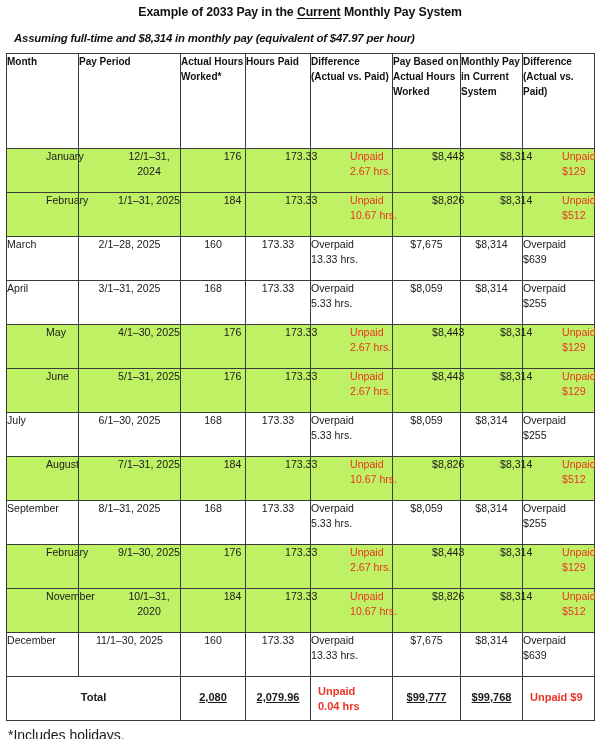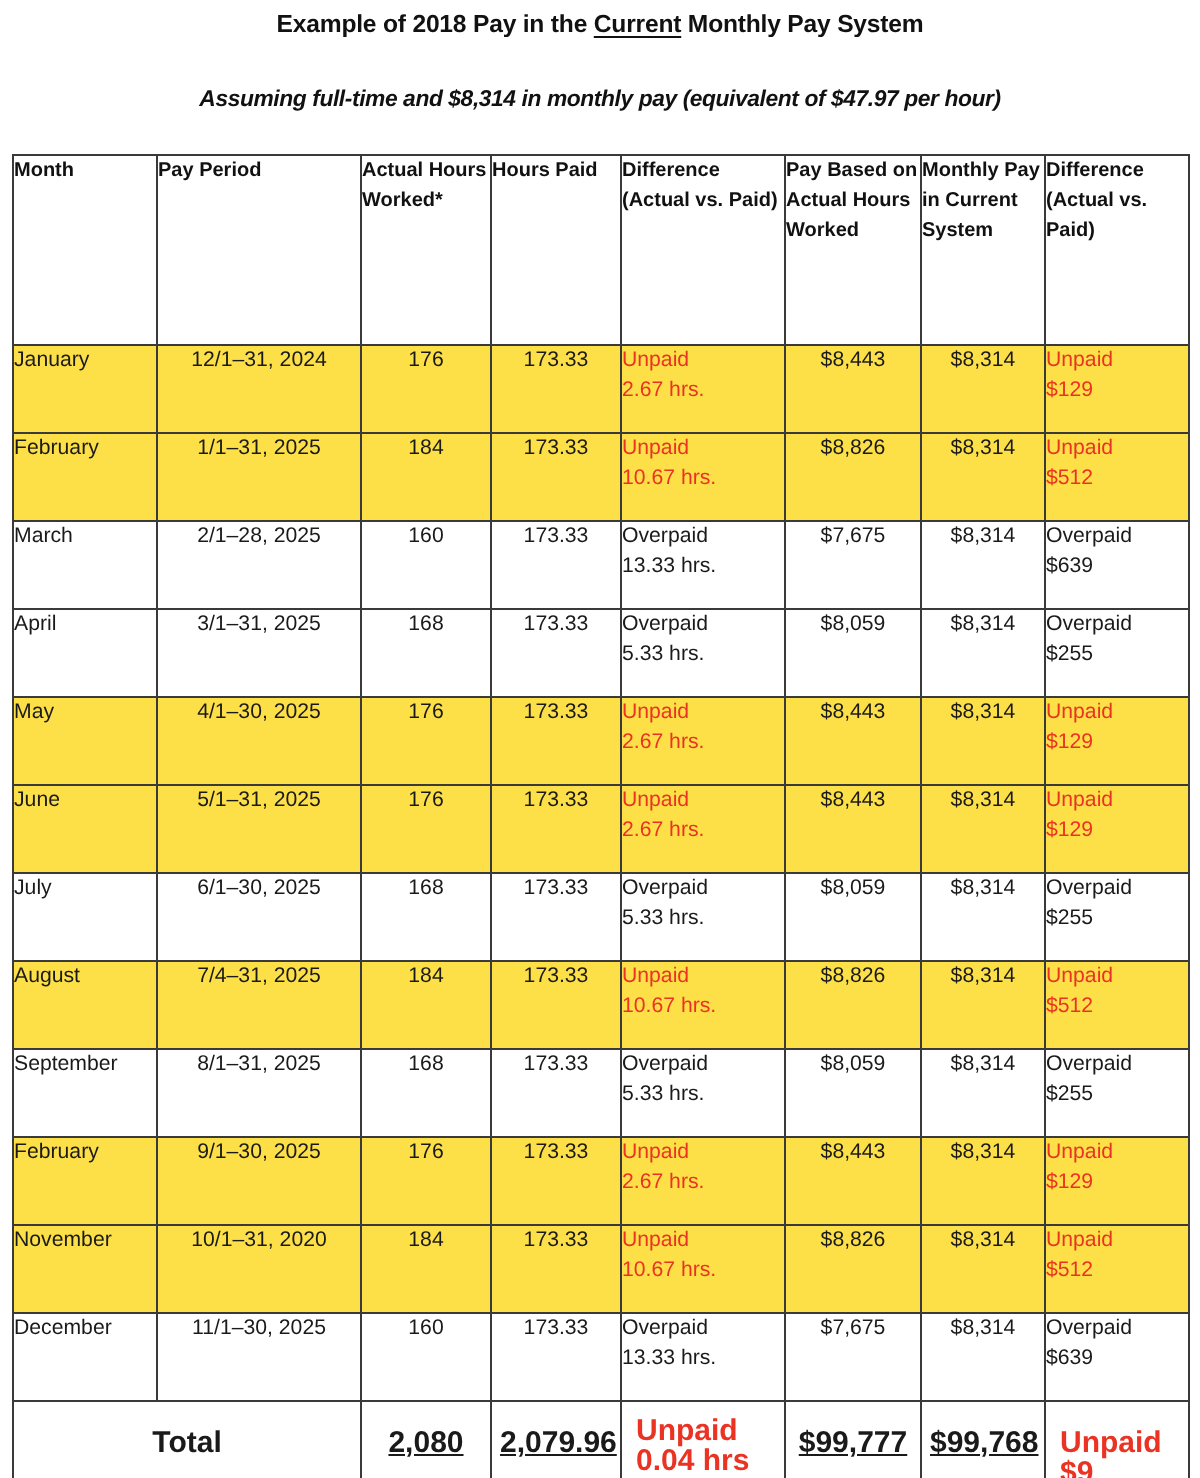--- a/index.html
+++ b/index.html
@@ -33,27 +33,27 @@
     padding: 5px 10px 0 10px;
     line-height: 15px;
     height: 16px;
   }
   .title .u {
     text-decoration: underline;
     text-underline-offset: 1.5px;
   }
 
   .subtitle {
-    text-align: center;
+    text-align: left;
     font-size: 11.4px;
     font-style: italic;
     font-weight: bold;
     color: #111111;
     letter-spacing: -0.2px;
-    margin: 16px;
+    margin: 4px;
     padding: 6px 10px 0 10px;
     line-height: 14px;
     height: 18px;
   }
 
   .table-wrap {
     padding: 0 6px;
     box-sizing: border-box;
   }
 
@@ -94,21 +94,22 @@
     background: #ffffff;
   }
 
   tbody tr.datarow td {
     height: 44px;
     line-height: 15px;
     background: #ffffff;
     color: #1a1a1a;
   }
   tbody tr.datarow.hl td {
-    background: #fde047;
+    background: #bef264;
+    padding-left: 39px;
   }
 
   td.cell {
     padding: 7px 6px 0 7px;
   }
   td.center {
     text-align: center;
     padding: 7px 4px 0 4px;
   }
   td.left {
@@ -118,21 +119,21 @@
 
   .red {
     color: #ea3323;
   }
 
   tr.totalrow td {
     height: 44px;
     background: #ffffff;
     font-weight: bold;
     line-height: 15px;
-    font-size: 15px;
+    font-size: 11px;
   }
   tr.totalrow td.total-label {
     text-align: center;
     padding: 13px 0 0 0;
   }
   tr.totalrow td.center {
     padding: 13px 4px 0 4px;
     text-decoration: underline;
   }
   tr.totalrow td.twoline {
@@ -153,21 +154,21 @@
   }
 
   .l1, .l2 { display: block; white-space: nowrap; }
 </style>
 </head>
 <body>
 
 <div class="sheet">
 
   <div class="title">
-    <span>Example of 2018 Pay in the </span><span class="u">Current</span><span> Monthly Pay System</span>
+    <span>Example of 2033 Pay in the </span><span class="u">Current</span><span> Monthly Pay System</span>
   </div>
 
   <div class="subtitle">Assuming full-time and $8,314 in monthly pay (equivalent of $47.97 per hour)</div>
 
   <div class="table-wrap">
     <table class="paytable">
       <colgroup>
         <col class="c0">
           <col class="c1">
           <col class="c2">
@@ -297,21 +298,21 @@
             </td>
             <td class="cell center"><span>$8,059</span></td>
             <td class="cell center"><span>$8,314</span></td>
             <td class="cell left">
               <span class="l1">Overpaid</span>
               <span class="l2">$255</span>
             </td>
           </tr>
           <tr class="datarow hl">
             <td class="cell left"><span>August</span></td>
-            <td class="cell center"><span>7/4–31, 2025</span></td>
+            <td class="cell center"><span>7/1–31, 2025</span></td>
             <td class="cell center"><span>184</span></td>
             <td class="cell center"><span>173.33</span></td>
             <td class="cell left">
               <span class="l1 red">Unpaid</span>
               <span class="l2 red">10.67 hrs.</span>
             </td>
             <td class="cell center"><span>$8,826</span></td>
             <td class="cell center"><span>$8,314</span></td>
             <td class="cell left">
               <span class="l1 red">Unpaid</span>

